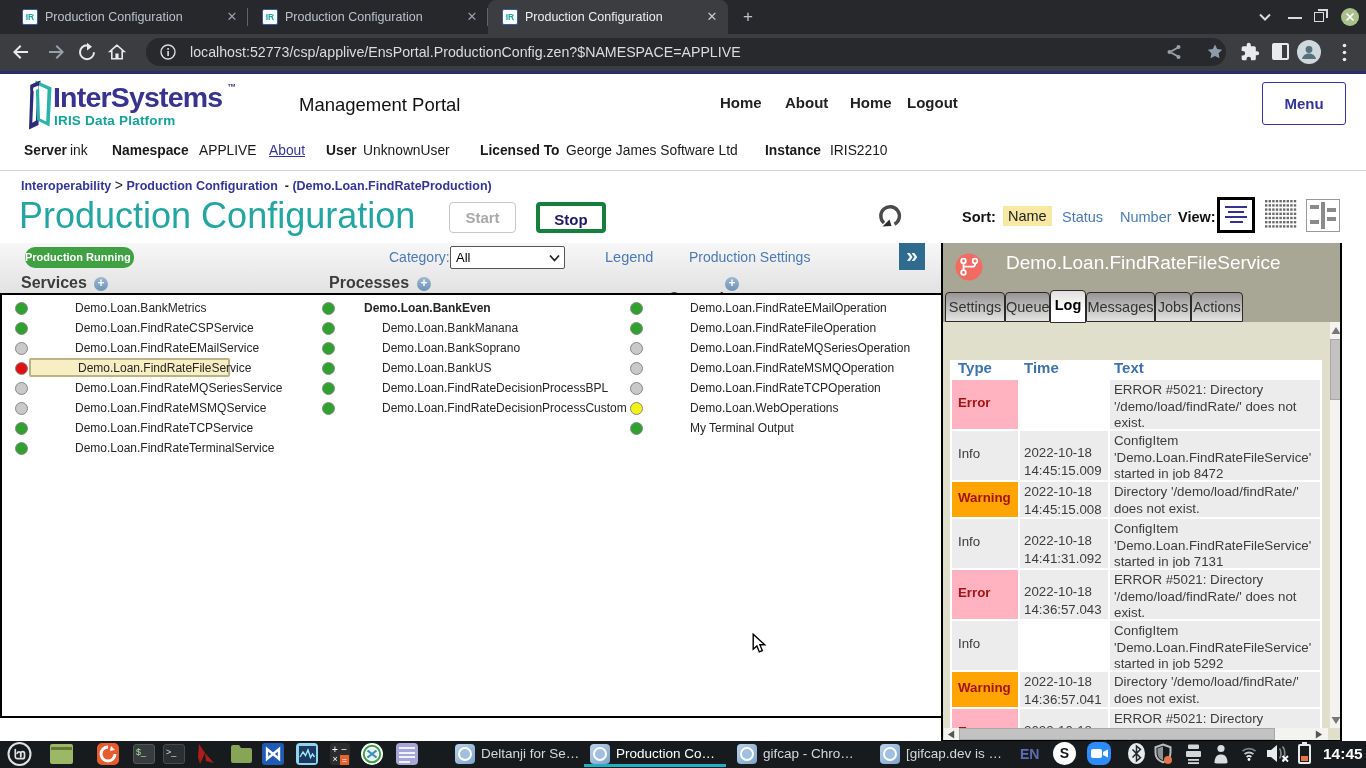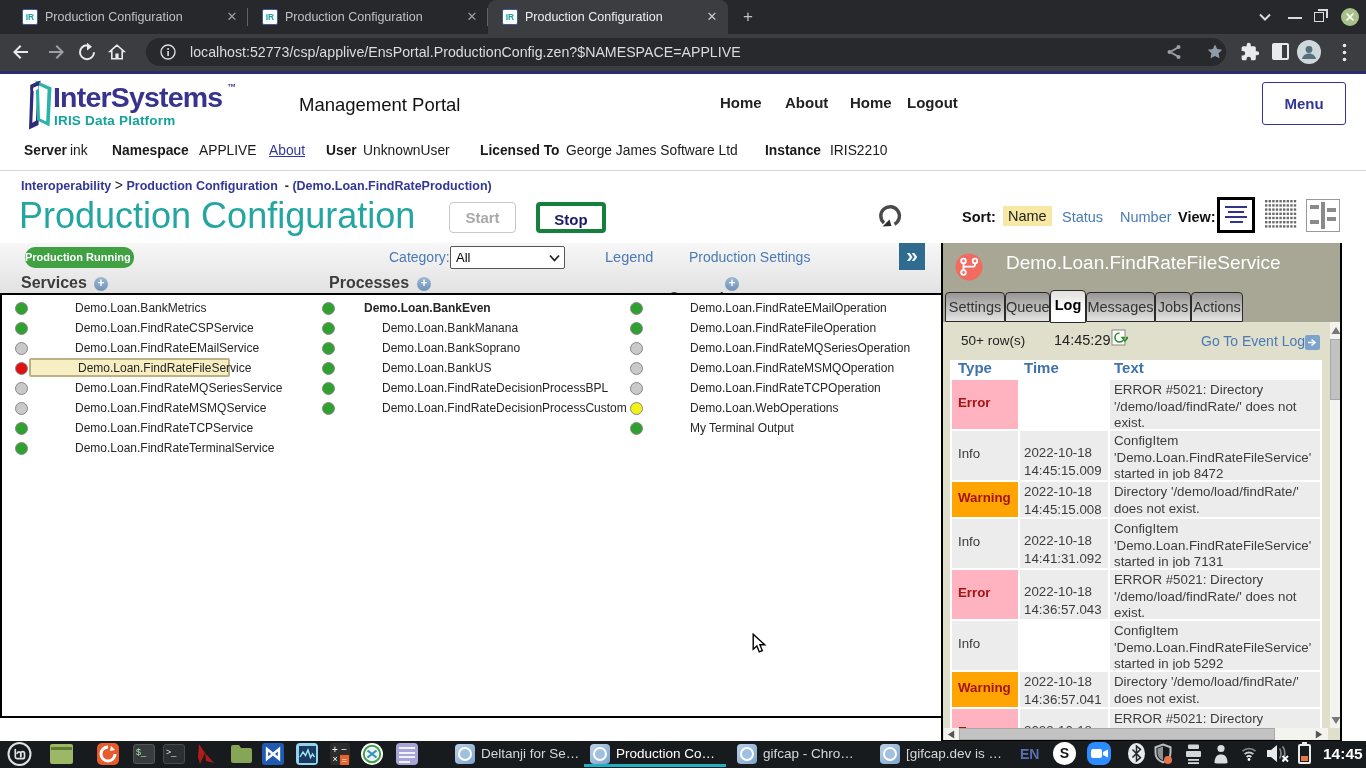--- a/index.html
+++ b/index.html
@@ -324,33 +324,20 @@
         </g>
       </svg>
       <div class="a" id="ptitle">Demo.Loan.FindRateFileService</div>
       <div class="a ptab" style="left:2px;width:60px;">Settings</div>
       <div class="a ptab" style="left:62px;width:45px;">Queue</div>
       <div class="a ptab" id="ptablog" style="left:107px;width:36px;">Log</div>
       <div class="a ptab" style="left:143px;width:69px;">Messages</div>
       <div class="a ptab" style="left:212px;width:36px;">Jobs</div>
       <div class="a ptab" style="left:248px;width:52px;">Actions</div>
     </div>
-    <div class="a" id="pinfo">
-      <span class="a" style="left:18px;top:11px;">50+ row(s)</span>
-      <span class="a" style="left:111px;top:10px;font-size:14.5px;">14:45:29</span>
-      <svg class="a" style="left:168px;top:7px;" width="17" height="17" viewBox="0 0 17 17">
-          <rect x="1" y="1" width="13" height="15" fill="#fff" stroke="#888"></rect>
-          <path d="M8.5 4a4.5 4.5 0 1 0 4.5 4.5h-1.8L14 12l2.8-3.5h-1.8" fill="none" stroke="#2a8f2a" stroke-width="1.6"></path>
-        </svg>
-      <span class="a slink" style="left:258px;top:11px;font-size:14px;">Go To Event Log</span>
-      <svg class="a" style="left:362px;top:13px;" width="15" height="15" viewBox="0 0 15 15">
-          <rect width="15" height="15" rx="2" fill="#7da2cb"></rect>
-          <path d="M3 7.5h6M6.5 4.5l3.5 3-3.5 3" stroke="#fff" stroke-width="1.6" fill="none"></path>
-        </svg>
-    </div>
     <div class="a" id="ptable">
         <div class="cell ctype hcell" style="top:0px;height:18px;padding-top:0px;">Type</div>
         <div class="cell ctime hcell" style="top:0px;height:18px;padding-top:0px;">Time</div>
         <div class="cell ctext hcell" style="top:0px;height:18px;padding-top:0px;">Text</div>
         <div class="cell ctype cerr" style="top:20px;height:49px;padding-top:15px;">Error</div>
         <div class="cell ctext " style="top:20px;height:49px;padding-top:2px;">ERROR #5021: Directory '/demo/load/findRate/' does not exist.</div>
         <div class="cell ctype " style="top:71px;height:49px;padding-top:15px;">Info</div>
         <div class="cell ctime " style="top:71px;height:49px;padding-top:13px;line-height:17.5px;">2022-10-18 14:45:15.009</div>
         <div class="cell ctext " style="top:71px;height:49px;padding-top:2px;">ConfigItem 'Demo.Loan.FindRateFileService' started in job 8472</div>
         <div class="cell ctype cwarn" style="top:122px;height:35px;padding-top:8px;">Warning</div>

